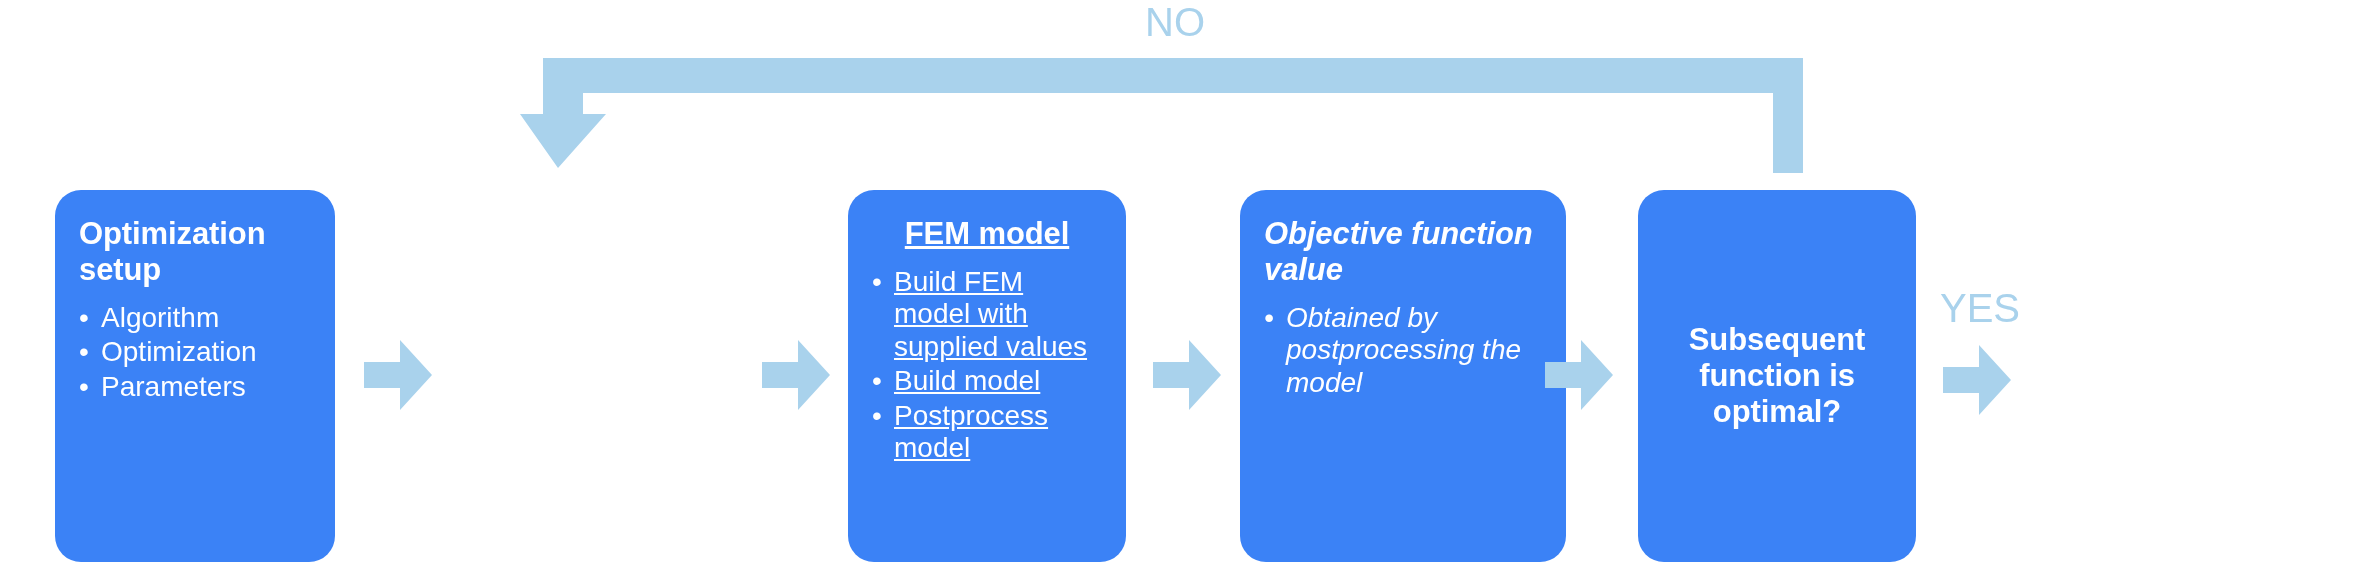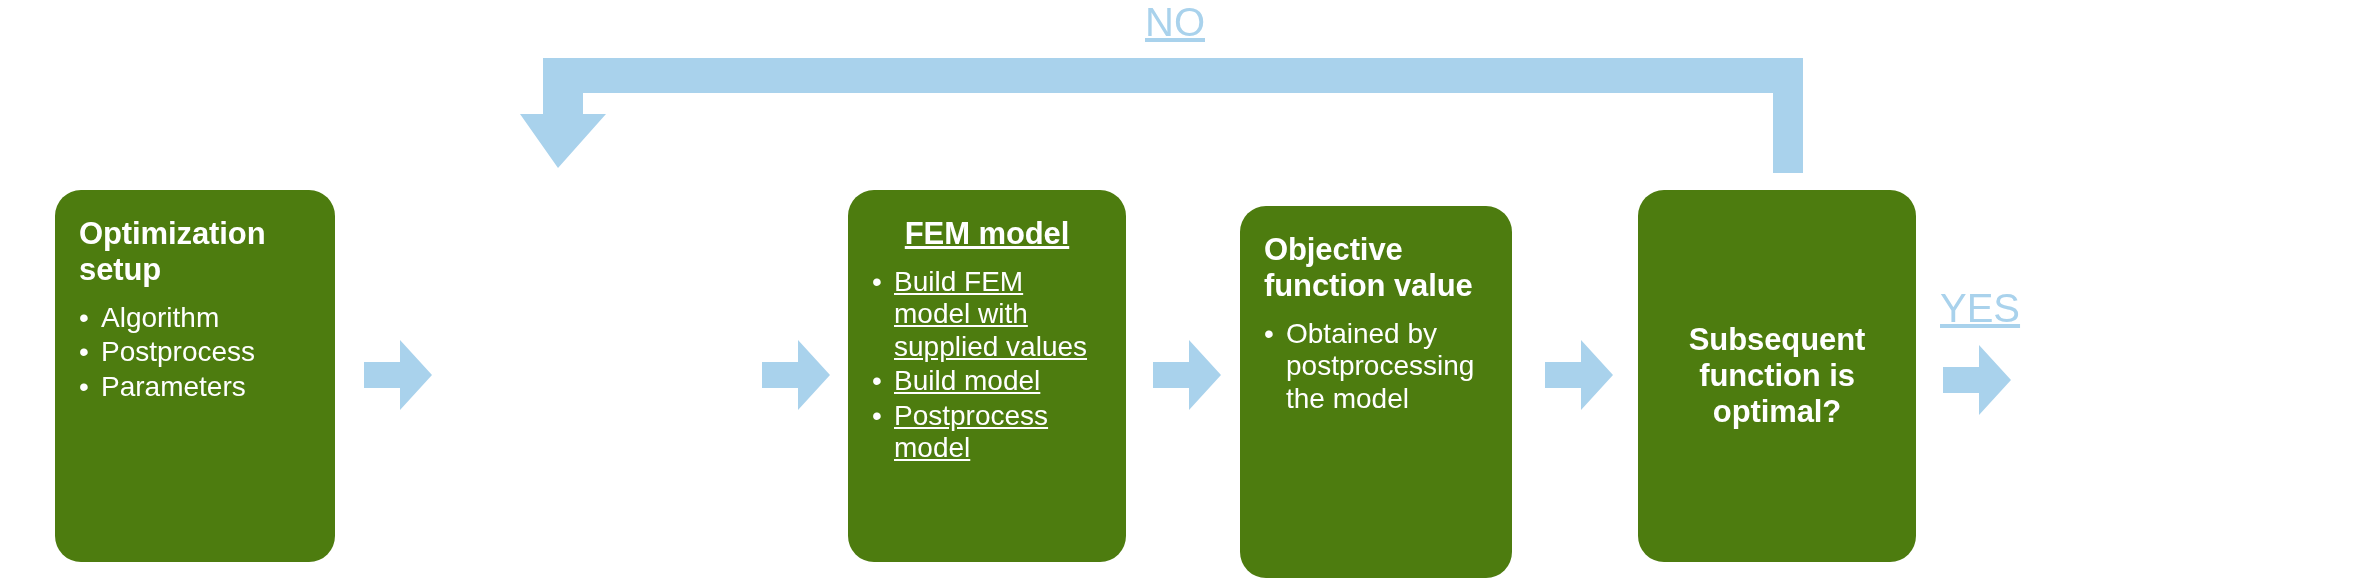--- a/index.html
+++ b/index.html
@@ -12,21 +12,21 @@
   }
   #canvas {
     position: relative;
     width: 2353px;
     height: 583px;
     background: #ffffff;
     overflow: hidden;
   }
   .node {
     position: absolute;
-    background: #4d7c0f;
+    background: #3b82f6;
     border-radius: 26px;
     box-sizing: border-box;
     color: #ffffff;
     padding: 26px 24px 18px 24px;
   }
   .node.centered {
     display: flex;
     flex-direction: column;
     justify-content: center;
     align-items: center;
@@ -75,41 +75,40 @@
   
   .loop { position: absolute; }
   .loop svg { display: block; width: 100%; height: 100%; }
 
   .edge-label {
     position: absolute;
     color: #A9D2EC;
     font-size: 40px;
     line-height: 1;
     white-space: nowrap;
-    text-decoration: underline;
   }
 </style>
 </head>
 <body>
 
 <div id="canvas">
 
   <div class="loop" style="left:520px; top:58px; width:1300px; height:120px;">
     <svg viewBox="0 0 1300 120" preserveAspectRatio="none" xmlns="http://www.w3.org/2000/svg">
       <path d="M 1283 0 L 1283 115 L 1253 115 L 1253 35 L 63 35 L 63 56 L 86 56 L 38 110 L 0 56 L 23 56 L 23 0 Z" fill="#A9D2EC"></path>
     </svg>
   </div>
 
   <div class="edge-label" style="left:1145px; top:2px;">NO</div>
 
   <div class="node" style="left:55px; top:190px; width:280px; height:372px;">
     <div class="node-title">Optimization setup</div>
     <ul class="bullets">
       <li>Algorithm</li>
-      <li>Postprocess</li>
+      <li>Optimization</li>
       <li>Parameters</li>
     </ul>
   </div>
 
   <div class="chev" style="left:364px; top:340px;">
     <svg viewBox="0 0 68 70" xmlns="http://www.w3.org/2000/svg">
       <path d="M 0 22 L 36 22 L 36 0 L 68 35 L 36 70 L 36 48 L 0 48 Z" fill="#A9D2EC"></path>
     </svg>
   </div>
 
@@ -128,21 +127,21 @@
       <li>Postprocess model</li>
     </ul>
   </div>
 
   <div class="chev" style="left:1153px; top:340px;">
     <svg viewBox="0 0 68 70" xmlns="http://www.w3.org/2000/svg">
       <path d="M 0 22 L 36 22 L 36 0 L 68 35 L 36 70 L 36 48 L 0 48 Z" fill="#A9D2EC"></path>
     </svg>
   </div>
 
-  <div class="node" style="left:1240px; top:206px; width:272px; height:372px;">
+  <div class="node" style="left:1240px; top:190px; width:326px; height:372px;font-style:italic;">
     <div class="node-title">Objective function value</div>
     <ul class="bullets">
       <li>Obtained by postprocessing the model</li>
     </ul>
   </div>
 
   <div class="chev" style="left:1545px; top:340px;">
     <svg viewBox="0 0 68 70" xmlns="http://www.w3.org/2000/svg">
       <path d="M 0 22 L 36 22 L 36 0 L 68 35 L 36 70 L 36 48 L 0 48 Z" fill="#A9D2EC"></path>
     </svg>

